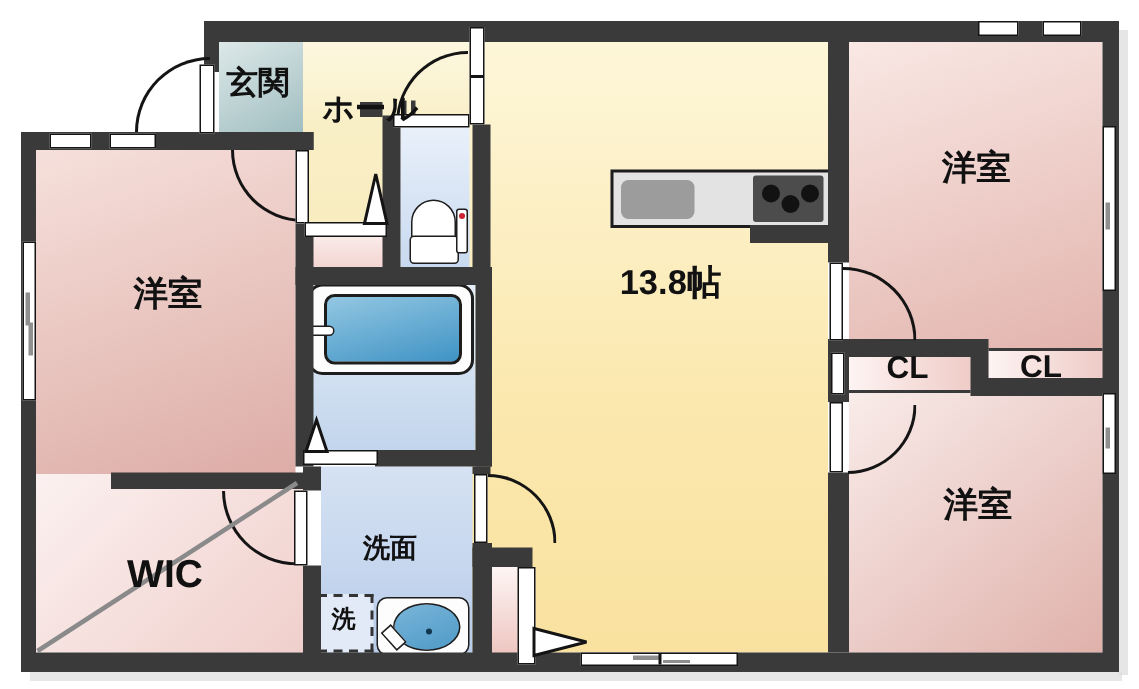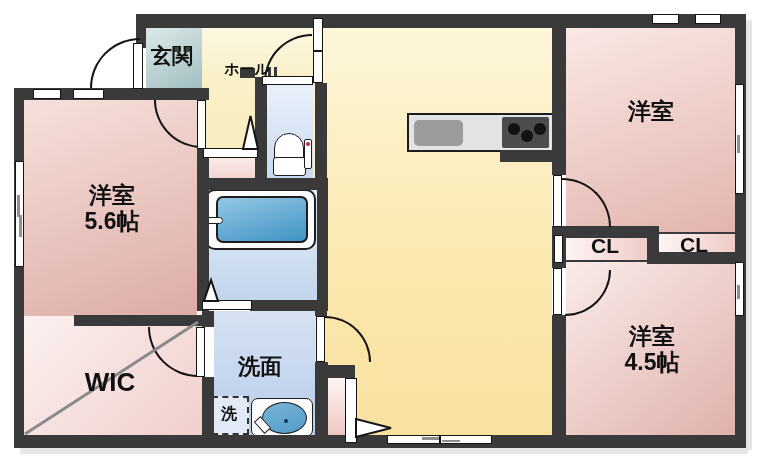--- a/index.html
+++ b/index.html
@@ -168,40 +168,39 @@
   <svg class="overlay" width="759" height="459" viewBox="0 0 759 459">
     <line x1="198" y1="322" x2="25" y2="434" stroke="#8a8a8a" stroke-width="3"></line>
     <polygon points="243,149 258,149 250.5,116" fill="#ffffff" stroke="#141414" stroke-width="2"></polygon>
     <polygon points="204,301 218,301 211,280" fill="#ffffff" stroke="#141414" stroke-width="2"></polygon>
     <polygon points="356,419 356,437 391,428" fill="#ffffff" stroke="#141414" stroke-width="2"></polygon>
   </svg>
 
   <div class="rlabel" style="left:172px;top:44px;font-size:21px;">
     <span>玄関</span>
   </div>
-  <div class="rlabel" style="left:247px;top:61px;font-size:15px;">
+  <div class="rlabel" style="left:247px;top:61px;font-size:21px;">
     <span>ホール</span>
   </div>
   <div class="rlabel" style="left:112px;top:183px;font-size:23px;">
     <span style="display:block">洋室</span>
-    <span style="display:block">5.6帖</span>
   </div>
   <div class="rlabel" style="left:447px;top:176px;font-size:23px;">
+    <span style="display:block">13.8帖</span>
   </div>
   <div class="rlabel" style="left:651px;top:99px;font-size:23px;">
     <span style="display:block">洋室</span>
   </div>
   <div class="rlabel" style="left:652px;top:324px;font-size:23px;">
     <span style="display:block">洋室</span>
-    <span style="display:block">4.5帖</span>
   </div>
   <div class="rlabel" style="left:110px;top:368px;font-size:26px;">
     <span>WIC</span>
   </div>
-  <div class="rlabel" style="left:260px;top:355px;font-size:22px;font-family:Liberation Serif, serif;">
+  <div class="rlabel" style="left:260px;top:355px;font-size:18px;font-family:Liberation Serif, serif;">
     <span>洗面</span>
   </div>
   <div class="rlabel" style="left:605px;top:234px;font-size:21px;">
     <span>CL</span>
   </div>
   <div class="rlabel" style="left:694px;top:233px;font-size:21px;">
     <span>CL</span>
   </div>
   <div class="rlabel" style="left:229px;top:405px;font-size:16px;">
     <span>洗</span>

